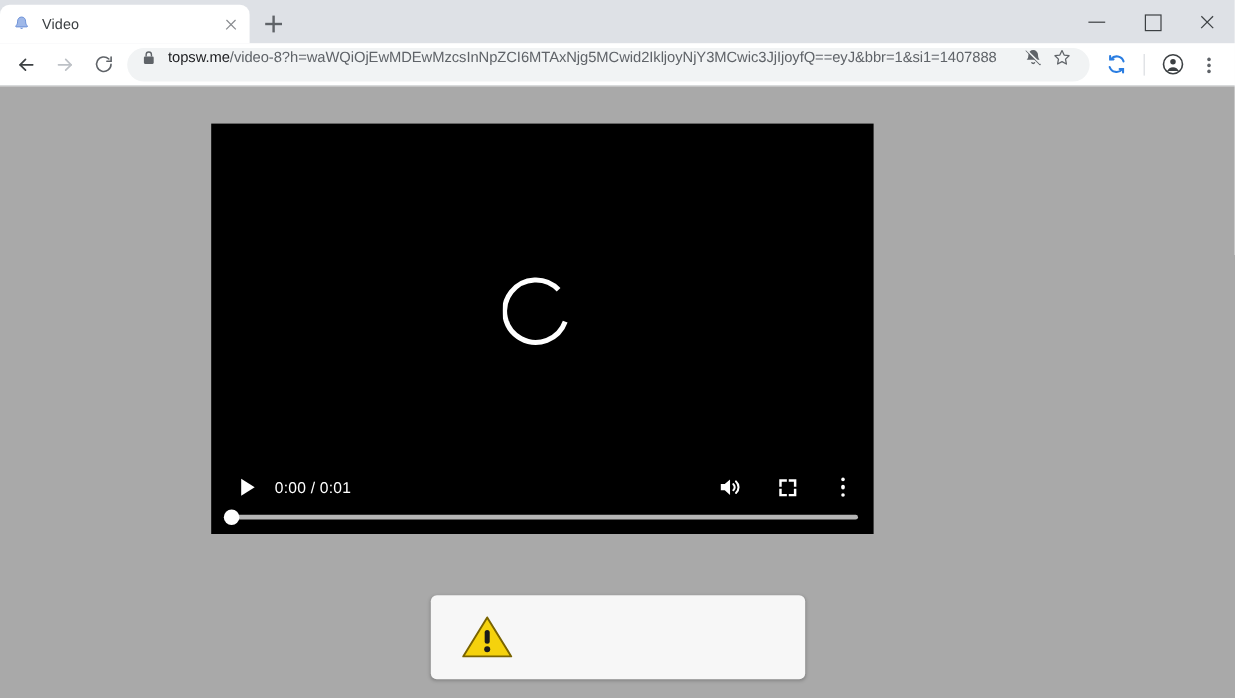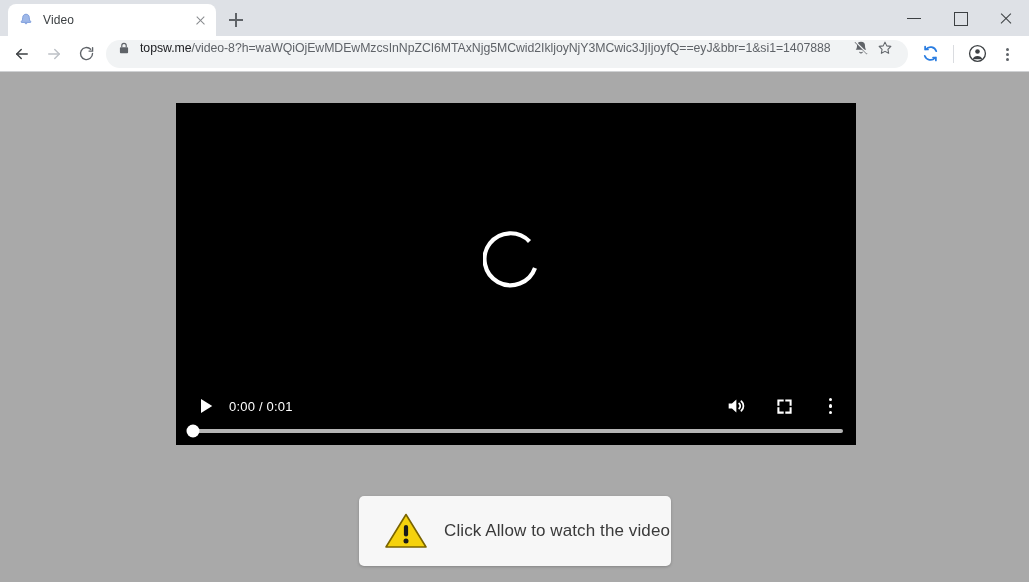--- a/index.html
+++ b/index.html
@@ -16,21 +16,20 @@
   
   .tabstrip {
     height: 36px;
     background: #dee1e6;
     display: flex;
     align-items: flex-end;
     position: relative;
     flex: 0 0 36px;
   }
   .tab {
-    margin-left: 8px;
     width: 208px;
     height: 32px;
     background: #ffffff;
     border-radius: 8px 8px 0 0;
     display: flex;
     align-items: center;
     padding: 0 8px 0 10px;
     position: relative;
   }
   .tab-favicon {
@@ -161,21 +160,21 @@
     flex: 1;
     background: #a9a9a9;
     position: relative;
     overflow: hidden;
   }
 
   
   .video {
     position: absolute;
     left: 176px; top: 31px;
-    width: 680px; height: 342px;
+    width: 552px; height: 342px;
     background: #000000;
   }
   .spinner {
     position: absolute;
     left: 50%; top: 158px;
     transform: translate(-50%, -50%);
     width: 66px; height: 66px;
   }
   .vcontrols {
     position: absolute;
@@ -403,17 +402,16 @@
     </div>
 
     <div class="banner">
       <span class="warn-icon">
         <svg width="44" height="40" viewBox="0 0 44 40">
           <path d="M22 3.5 L42 36 H2 Z" fill="#F5D20D" stroke="#7a6400" stroke-width="1.6" stroke-linejoin="round"></path>
           <rect x="19.9" y="14" width="4.2" height="11.5" rx="2.1" fill="#1a1a1a"></rect>
           <circle cx="22" cy="30" r="2.5" fill="#1a1a1a"></circle>
         </svg>
       </span>
-      <span class="banner-text">Click Allow to watch the video</span>
     </div>
 
   </div>
 </div>
 
 </body></html>

